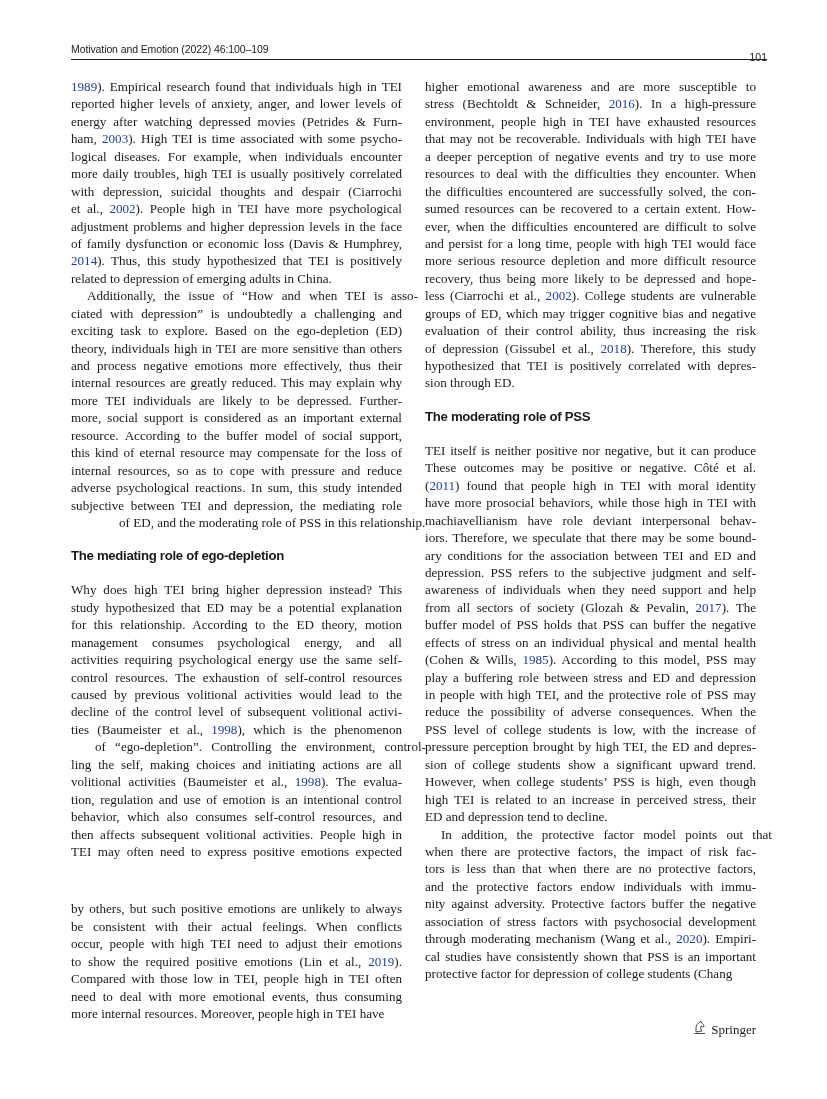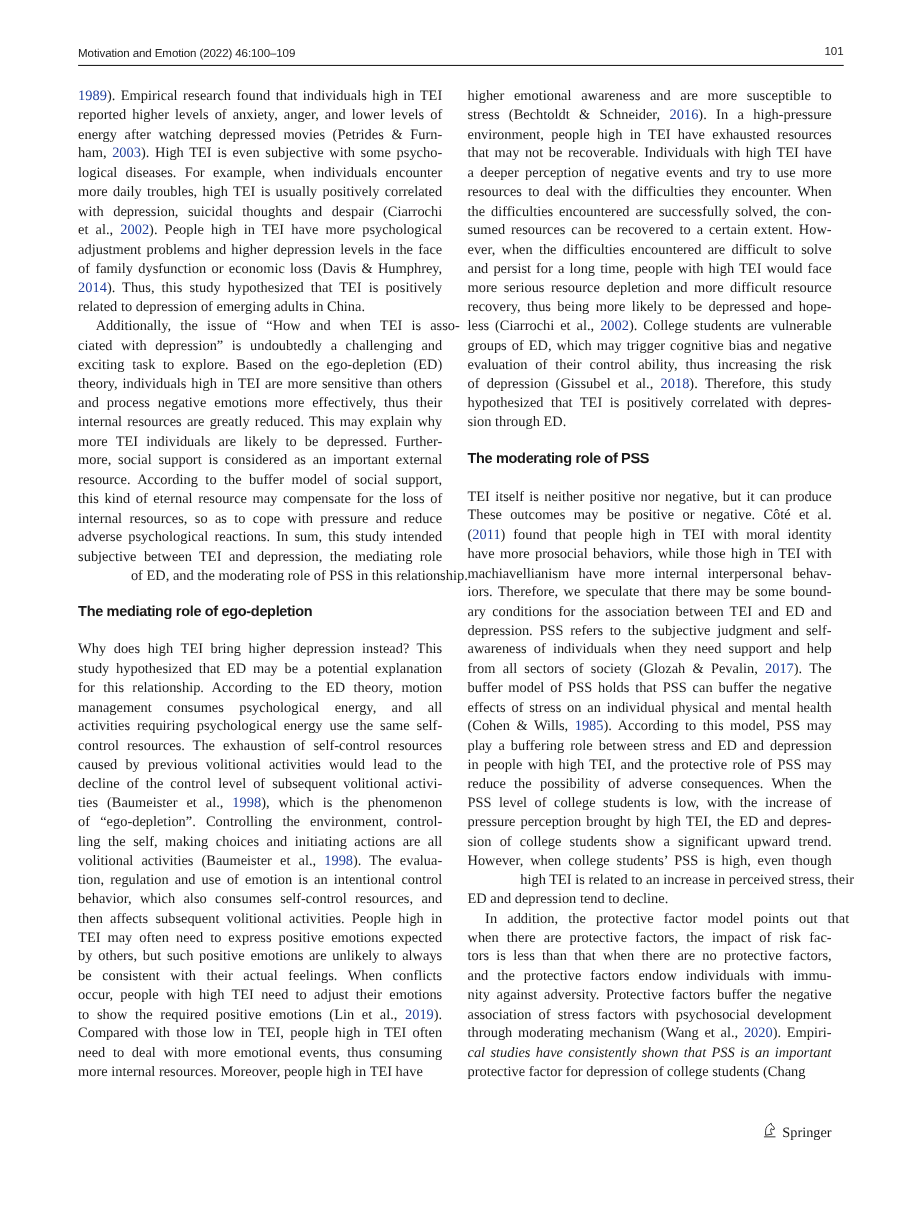--- a/index.html
+++ b/index.html
@@ -1,19 +1,19 @@
 <!DOCTYPE html>
 <html><head>
 <meta charset="utf-8">
 <style>
   html, body { margin: 0; padding: 0; background: #ffffff; }
   body { width: 827px; height: 1099px; position: relative; overflow: hidden; font-family: "Liberation Serif", serif; color: #1a1a1a; }
   .header { position: absolute; left: 71px; top: 41px; width: 696px; height: 18px; border-bottom: 1.2px solid #222; font-family: "Liberation Sans", sans-serif; font-size: 10.5px; }
   .header .journal { position: absolute; left: 0; top: 2px; letter-spacing: -0.1px; }
-  .header .pageno { position: absolute; right: 0; top: 0; }
+  .header .pageno { position: absolute; right: 0; top: 10px; }
   .col { position: absolute; top: 78px; width: 331px; font-size: 13.1px; line-height: 17.45px; text-align: justify; hyphens: manual; }
   .col.left { left: 71px; }
   .col.right { left: 425px; }
   .line { display: block; text-align: justify; text-align-last: justify; white-space: nowrap; height: 17.45px; }
   .line.last { text-align-last: left; }
   .line.indent { padding-left: 16px; }
   .ref { color: #1f3f9c; }
   h3 { margin: 0; font-family: "Liberation Sans", sans-serif; font-weight: bold; font-size: 13.2px; letter-spacing: -0.3px; height: 17px; line-height: 17px; }
   .gap-before-h { height: 16px; }
   .gap-after-h { height: 17px; }
@@ -26,21 +26,21 @@
 <div class="header">
   <span class="journal">Motivation and Emotion (2022) 46:100–109</span>
   <span class="pageno">101</span>
 </div>
 
 <div class="col left">
   <div>
       <span class="line" style="white-space: normal; word-spacing: 0px; display: block; width: 331px;"><span style="white-space: nowrap; word-spacing: 0px;"><a class="ref">1989</a><span>). Empirical research found that individuals high in TEI</span></span></span>
       <span class="line" style="white-space: normal; word-spacing: 0px; display: block; width: 331px;"><span style="white-space: nowrap; word-spacing: 0px;"><span style="white-space: pre;">reported higher levels of anxiety, anger, and lower levels of</span></span></span>
       <span class="line" style="white-space: normal; word-spacing: 0px; display: block; width: 331px;"><span style="white-space: nowrap; word-spacing: 0px;"><span style="white-space: pre;">energy after watching depressed movies (Petrides &amp; Furn-</span></span></span>
-      <span class="line" style="white-space: normal; word-spacing: 0px; display: block; width: 331px;"><span style="white-space: nowrap; word-spacing: 0px; letter-spacing: -0.000274123px;"><span style="white-space: pre;">ham, </span><a class="ref">2003</a><span>). High TEI is even subjective with some psycho-</span></span></span>
+      <span class="line" style="white-space: normal; word-spacing: 0px; display: block; width: 331px;"><span style="white-space: nowrap; word-spacing: 0px; letter-spacing: -0.000274123px;"><span style="white-space: pre;">ham, </span><a class="ref">2003</a><span>). High TEI is time associated with some psycho-</span></span></span>
       <span class="line" style="white-space: normal; word-spacing: 0px; display: block; width: 331px;"><span style="white-space: nowrap; word-spacing: 0px;"><span style="white-space: pre;">logical diseases. For example, when individuals encounter</span></span></span>
       <span class="line" style="white-space: normal; word-spacing: 0px; display: block; width: 331px;"><span style="white-space: nowrap; word-spacing: 0px;"><span style="white-space: pre;">more daily troubles, high TEI is usually positively correlated</span></span></span>
       <span class="line" style="white-space: normal; word-spacing: 0px; display: block; width: 331px;"><span style="white-space: nowrap; word-spacing: 0px;"><span style="white-space: pre;">with depression, suicidal thoughts and despair (Ciarrochi</span></span></span>
       <span class="line" style="white-space: normal; word-spacing: 0px; display: block; width: 331px;"><span style="white-space: nowrap; word-spacing: 0px;"><span style="white-space: pre;">et al., </span><a class="ref">2002</a><span>). People high in TEI have more psychological</span></span></span>
       <span class="line" style="white-space: normal; word-spacing: 0px; display: block; width: 331px;"><span style="white-space: nowrap; word-spacing: 0px;"><span style="white-space: pre;">adjustment problems and higher depression levels in the face</span></span></span>
       <span class="line" style="white-space: normal; word-spacing: 0px; display: block; width: 331px;"><span style="white-space: nowrap; word-spacing: 0px;"><span style="white-space: pre;">of family dysfunction or economic loss (Davis &amp; Humphrey,</span></span></span>
       <span class="line" style="white-space: normal; word-spacing: 0px; display: block; width: 331px;"><span style="white-space: nowrap; word-spacing: 0px;"><a class="ref">2014</a><span>). Thus, this study hypothesized that TEI is positively</span></span></span>
       <span class="line last" style="white-space: nowrap; text-align: left;"><span style="white-space: pre;">related to depression of emerging adults in China.</span></span>
     </div>
   <div>
@@ -65,28 +65,28 @@
   <div>
       <span class="line" style="white-space: normal; word-spacing: 0px; display: block; width: 331px;"><span style="white-space: nowrap; word-spacing: 0px;"><span style="white-space: pre;">Why does high TEI bring higher depression instead? This</span></span></span>
       <span class="line" style="white-space: normal; word-spacing: 0px; display: block; width: 331px;"><span style="white-space: nowrap; word-spacing: 0px;"><span style="white-space: pre;">study hypothesized that ED may be a potential explanation</span></span></span>
       <span class="line" style="white-space: normal; word-spacing: 0px; display: block; width: 331px;"><span style="white-space: nowrap; word-spacing: 0px;"><span style="white-space: pre;">for this relationship. According to the ED theory, motion</span></span></span>
       <span class="line" style="white-space: normal; word-spacing: 0px; display: block; width: 331px;"><span style="white-space: nowrap; word-spacing: 0px;"><span style="white-space: pre;">management consumes psychological energy, and all</span></span></span>
       <span class="line" style="white-space: normal; word-spacing: 0px; display: block; width: 331px;"><span style="white-space: nowrap; word-spacing: 0px;"><span style="white-space: pre;">activities requiring psychological energy use the same self-</span></span></span>
       <span class="line" style="white-space: normal; word-spacing: 0px; display: block; width: 331px;"><span style="white-space: nowrap; word-spacing: 0px;"><span style="white-space: pre;">control resources. The exhaustion of self-control resources</span></span></span>
       <span class="line" style="white-space: normal; word-spacing: 0px; display: block; width: 331px;"><span style="white-space: nowrap; word-spacing: 0px;"><span style="white-space: pre;">caused by previous volitional activities would lead to the</span></span></span>
       <span class="line" style="white-space: normal; word-spacing: 0px; display: block; width: 331px;"><span style="white-space: nowrap; word-spacing: 0px;"><span style="white-space: pre;">decline of the control level of subsequent volitional activi-</span></span></span>
       <span class="line" style="white-space: normal; word-spacing: 0px; display: block; width: 331px;"><span style="white-space: nowrap; word-spacing: 0px;"><span style="white-space: pre;">ties (Baumeister et al., </span><a class="ref">1998</a><span>), which is the phenomenon</span></span></span>
-      <span class="line" style="white-space: normal; word-spacing: 0px; display: block; width: 331px;"><span style="white-space: nowrap; word-spacing: 0px;"><span style="white-space: pre;">of “ego-depletion”. Controlling the environment, control-</span></span></span>
+      <span class="line" style="white-space: normal; word-spacing: 0px; display: block; width: 331px; margin-left: 24px;"><span style="white-space: nowrap; word-spacing: 0px;"><span style="white-space: pre;">of “ego-depletion”. Controlling the environment, control-</span></span></span>
       <span class="line" style="white-space: normal; word-spacing: 0px; display: block; width: 331px;"><span style="white-space: nowrap; word-spacing: 0px;"><span style="white-space: pre;">ling the self, making choices and initiating actions are all</span></span></span>
       <span class="line" style="white-space: normal; word-spacing: 0px; display: block; width: 331px;"><span style="white-space: nowrap; word-spacing: 0px; letter-spacing: -0.000260417px;"><span style="white-space: pre;">volitional activities (Baumeister et al., </span><a class="ref">1998</a><span>). The evalua-</span></span></span>
       <span class="line" style="white-space: normal; word-spacing: 0px; display: block; width: 331px;"><span style="white-space: nowrap; word-spacing: 0px;"><span style="white-space: pre;">tion, regulation and use of emotion is an intentional control</span></span></span>
       <span class="line" style="white-space: normal; word-spacing: 0px; display: block; width: 331px;"><span style="white-space: nowrap; word-spacing: 0px;"><span style="white-space: pre;">behavior, which also consumes self-control resources, and</span></span></span>
       <span class="line" style="white-space: normal; word-spacing: 0px; display: block; width: 331px;"><span style="white-space: nowrap; word-spacing: 0px;"><span style="white-space: pre;">then affects subsequent volitional activities. People high in</span></span></span>
       <span class="line" style="white-space: normal; word-spacing: 0px; display: block; width: 331px;"><span style="white-space: nowrap; word-spacing: 0px;"><span style="white-space: pre;">TEI may often need to express positive emotions expected</span></span></span>
-      <span class="line" style="white-space: normal; word-spacing: 0px; display: block; width: 331px;"><span style="white-space: nowrap; word-spacing: 0px;"><span style="white-space: pre;">by others, but such positive emotions are unlikely to always</span></span></span>
+      <span class="line" style="white-space: normal; word-spacing: 0px; display: block; width: 331px; margin-top: 40px;"><span style="white-space: nowrap; word-spacing: 0px;"><span style="white-space: pre;">by others, but such positive emotions are unlikely to always</span></span></span>
       <span class="line" style="white-space: normal; word-spacing: 0px; display: block; width: 331px;"><span style="white-space: nowrap; word-spacing: 0px;"><span style="white-space: pre;">be consistent with their actual feelings. When conflicts</span></span></span>
       <span class="line" style="white-space: normal; word-spacing: 0px; display: block; width: 331px;"><span style="white-space: nowrap; word-spacing: 0px;"><span style="white-space: pre;">occur, people with high TEI need to adjust their emotions</span></span></span>
       <span class="line" style="white-space: normal; word-spacing: 0px; display: block; width: 331px;"><span style="white-space: nowrap; word-spacing: 0px;"><span style="white-space: pre;">to show the required positive emotions (Lin et al., </span><a class="ref">2019</a><span>).</span></span></span>
       <span class="line" style="white-space: normal; word-spacing: 0px; display: block; width: 331px;"><span style="white-space: nowrap; word-spacing: 0px;"><span style="white-space: pre;">Compared with those low in TEI, people high in TEI often</span></span></span>
       <span class="line" style="white-space: normal; word-spacing: 0px; display: block; width: 331px;"><span style="white-space: nowrap; word-spacing: 0px;"><span style="white-space: pre;">need to deal with more emotional events, thus consuming</span></span></span>
       <span class="line last" style="white-space: nowrap; text-align: left;"><span style="white-space: pre;">more internal resources. Moreover, people high in TEI have</span></span>
     </div>
 </div>
 
 <div class="col right">
@@ -111,48 +111,48 @@
       <span class="line last" style="white-space: nowrap; text-align: left;"><span style="white-space: pre;">sion through ED.</span></span>
     </div>
   <div class="gap-before-h"></div>
   <h3>The moderating role of PSS</h3>
   <div class="gap-after-h"></div>
   <div>
       <span class="line" style="white-space: normal; word-spacing: 0px; display: block; width: 331px;"><span style="white-space: nowrap; word-spacing: 0px;"><span style="white-space: pre;">TEI itself is neither positive nor negative, but it can produce</span></span></span>
       <span class="line" style="white-space: normal; word-spacing: 0px; display: block; width: 331px;"><span style="white-space: nowrap; word-spacing: 0px;"><span style="white-space: pre;">These outcomes may be positive or negative. Côté et al.</span></span></span>
       <span class="line" style="white-space: normal; word-spacing: 0px; display: block; width: 331px;"><span style="white-space: nowrap; word-spacing: 0px;"><span style="white-space: pre;">(</span><a class="ref">2011</a><span>) found that people high in TEI with moral identity</span></span></span>
       <span class="line" style="white-space: normal; word-spacing: 0px; display: block; width: 331px;"><span style="white-space: nowrap; word-spacing: 0px;"><span style="white-space: pre;">have more prosocial behaviors, while those high in TEI with</span></span></span>
-      <span class="line" style="white-space: normal; word-spacing: 0px; display: block; width: 331px;"><span style="white-space: nowrap; word-spacing: 0px;"><span style="white-space: pre;">machiavellianism have more internal interpersonal behav-</span></span></span>
+      <span class="line" style="white-space: normal; word-spacing: 0px; display: block; width: 331px;"><span style="white-space: nowrap; word-spacing: 0px;"><span style="white-space: pre;">machiavellianism have role deviant interpersonal behav-</span></span></span>
       <span class="line" style="white-space: normal; word-spacing: 0px; display: block; width: 331px;"><span style="white-space: nowrap; word-spacing: 0px;"><span style="white-space: pre;">iors. Therefore, we speculate that there may be some bound-</span></span></span>
       <span class="line" style="white-space: normal; word-spacing: 0px; display: block; width: 331px;"><span style="white-space: nowrap; word-spacing: 0px;"><span style="white-space: pre;">ary conditions for the association between TEI and ED and</span></span></span>
       <span class="line" style="white-space: normal; word-spacing: 0px; display: block; width: 331px;"><span style="white-space: nowrap; word-spacing: 0px;"><span style="white-space: pre;">depression. PSS refers to the subjective judgment and self-</span></span></span>
       <span class="line" style="white-space: normal; word-spacing: 0px; display: block; width: 331px;"><span style="white-space: nowrap; word-spacing: 0px;"><span style="white-space: pre;">awareness of individuals when they need support and help</span></span></span>
       <span class="line" style="white-space: normal; word-spacing: 0px; display: block; width: 331px;"><span style="white-space: nowrap; word-spacing: 0px;"><span style="white-space: pre;">from all sectors of society (Glozah &amp; Pevalin, </span><a class="ref">2017</a><span>). The</span></span></span>
       <span class="line" style="white-space: normal; word-spacing: 0px; display: block; width: 331px;"><span style="white-space: nowrap; word-spacing: 0px;"><span style="white-space: pre;">buffer model of PSS holds that PSS can buffer the negative</span></span></span>
       <span class="line" style="white-space: normal; word-spacing: 0px; display: block; width: 331px;"><span style="white-space: nowrap; word-spacing: 0px;"><span style="white-space: pre;">effects of stress on an individual physical and mental health</span></span></span>
       <span class="line" style="white-space: normal; word-spacing: 0px; display: block; width: 331px;"><span style="white-space: nowrap; word-spacing: 0px;"><span style="white-space: pre;">(Cohen &amp; Wills, </span><a class="ref">1985</a><span>). According to this model, PSS may</span></span></span>
       <span class="line" style="white-space: normal; word-spacing: 0px; display: block; width: 331px;"><span style="white-space: nowrap; word-spacing: 0px;"><span style="white-space: pre;">play a buffering role between stress and ED and depression</span></span></span>
       <span class="line" style="white-space: normal; word-spacing: 0px; display: block; width: 331px;"><span style="white-space: nowrap; word-spacing: 0px;"><span style="white-space: pre;">in people with high TEI, and the protective role of PSS may</span></span></span>
       <span class="line" style="white-space: normal; word-spacing: 0px; display: block; width: 331px;"><span style="white-space: nowrap; word-spacing: 0px;"><span style="white-space: pre;">reduce the possibility of adverse consequences. When the</span></span></span>
       <span class="line" style="white-space: normal; word-spacing: 0px; display: block; width: 331px;"><span style="white-space: nowrap; word-spacing: 0px;"><span style="white-space: pre;">PSS level of college students is low, with the increase of</span></span></span>
       <span class="line" style="white-space: normal; word-spacing: 0px; display: block; width: 331px;"><span style="white-space: nowrap; word-spacing: 0px;"><span style="white-space: pre;">pressure perception brought by high TEI, the ED and depres-</span></span></span>
       <span class="line" style="white-space: normal; word-spacing: 0px; display: block; width: 331px;"><span style="white-space: nowrap; word-spacing: 0px;"><span style="white-space: pre;">sion of college students show a significant upward trend.</span></span></span>
       <span class="line" style="white-space: normal; word-spacing: 0px; display: block; width: 331px;"><span style="white-space: nowrap; word-spacing: 0px;"><span style="white-space: pre;">However, when college students’ PSS is high, even though</span></span></span>
-      <span class="line" style="white-space: normal; word-spacing: 0px; display: block; width: 331px;"><span style="white-space: nowrap; word-spacing: 0px;"><span style="white-space: pre; margin-left: 48px;">high TEI is related to an increase in perceived stress, their</span></span></span>
+      <span class="line" style="white-space: normal; word-spacing: 0px; display: block; width: 331px;"><span style="white-space: nowrap; word-spacing: 0px;"><span style="white-space: pre;">high TEI is related to an increase in perceived stress, their</span></span></span>
       <span class="line last" style="white-space: nowrap; text-align: left;"><span style="white-space: pre;">ED and depression tend to decline.</span></span>
     </div>
   <div>
       <span class="line indent" style="white-space: normal; word-spacing: 0px; display: block; width: 331px;"><span style="white-space: nowrap; word-spacing: 0px;"><span style="white-space: pre;">In addition, the protective factor model points out that</span></span></span>
       <span class="line" style="white-space: normal; word-spacing: 0px; display: block; width: 331px;"><span style="white-space: nowrap; word-spacing: 0px;"><span style="white-space: pre;">when there are protective factors, the impact of risk fac-</span></span></span>
       <span class="line" style="white-space: normal; word-spacing: 0px; display: block; width: 331px;"><span style="white-space: nowrap; word-spacing: 0px;"><span style="white-space: pre;">tors is less than that when there are no protective factors,</span></span></span>
       <span class="line" style="white-space: normal; word-spacing: 0px; display: block; width: 331px;"><span style="white-space: nowrap; word-spacing: 0px;"><span style="white-space: pre;">and the protective factors endow individuals with immu-</span></span></span>
       <span class="line" style="white-space: normal; word-spacing: 0px; display: block; width: 331px;"><span style="white-space: nowrap; word-spacing: 0px;"><span style="white-space: pre;">nity against adversity. Protective factors buffer the negative</span></span></span>
       <span class="line" style="white-space: normal; word-spacing: 0px; display: block; width: 331px;"><span style="white-space: nowrap; word-spacing: 0px;"><span style="white-space: pre;">association of stress factors with psychosocial development</span></span></span>
       <span class="line" style="white-space: normal; word-spacing: 0px; display: block; width: 331px;"><span style="white-space: nowrap; word-spacing: 0.00223214px;"><span style="white-space: pre;">through moderating mechanism (Wang et al., </span><a class="ref">2020</a><span>). Empiri-</span></span></span>
-      <span class="line" style="white-space: normal; word-spacing: 0px; display: block; width: 331px; font-style: italic;"><span style="white-space: nowrap; word-spacing: 0px;"><span style="white-space: pre;">cal studies have consistently shown that PSS is an important</span></span></span>
+      <span class="line" style="white-space: normal; word-spacing: 0px; display: block; width: 331px;"><span style="white-space: nowrap; word-spacing: 0px;"><span style="white-space: pre;">cal studies have consistently shown that PSS is an important</span></span></span>
       <span class="line last" style="white-space: nowrap; text-align: left;"><span style="white-space: pre;">protective factor for depression of college students (Chang</span></span>
     </div>
 </div>
 
 <div class="footer">
   <span>
     <svg viewBox="0 0 14 15" fill="none" stroke="#333" stroke-width="0.9">
       <path d="M3 12 L3 8 C3 5 5 3 7 2 L8 1 L8.5 3 C10 3.5 11 5 11 6.5 L9.5 7 L8 6 C7 8 8 10 9 11 L3 12 Z"></path>
       <line x1="1.5" y1="13.5" x2="12" y2="13.5"></line>
     </svg>

